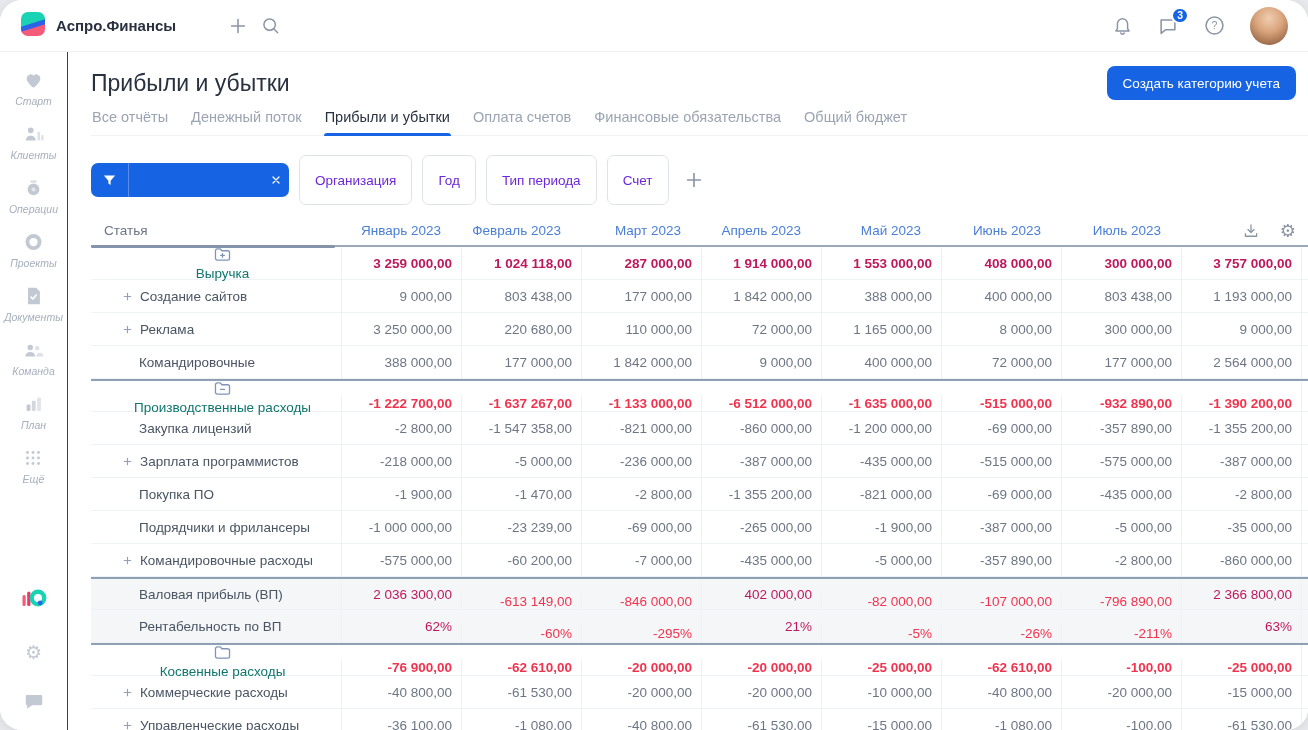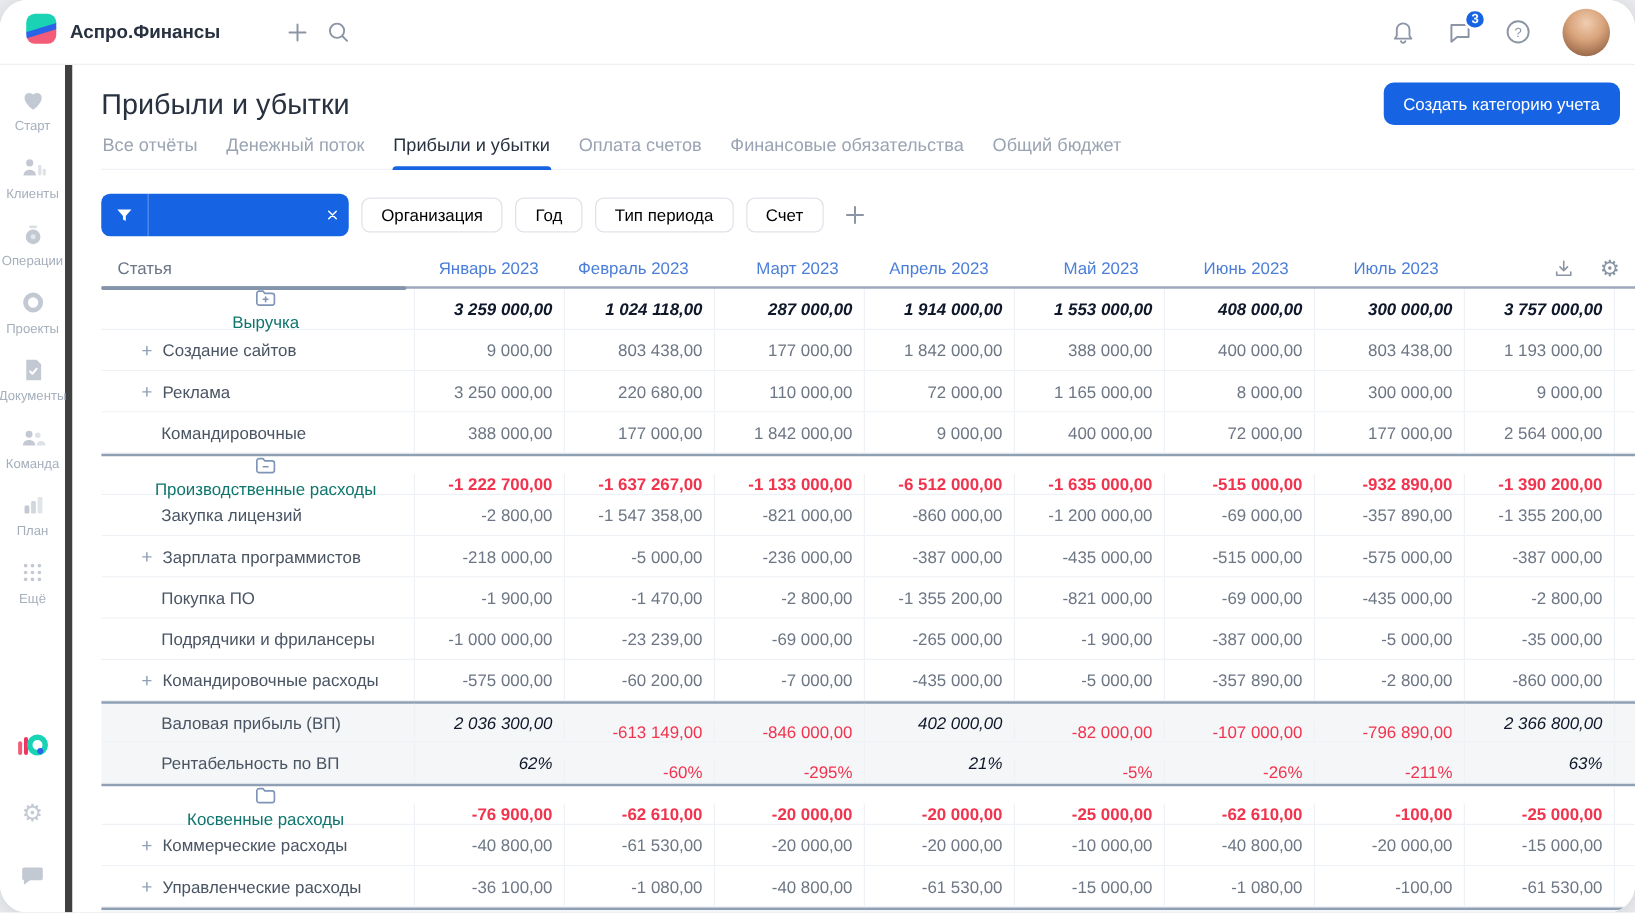--- a/index.html
+++ b/index.html
@@ -19,22 +19,22 @@
   .tb-right { display:flex; align-items:center; gap:14px; }
   .tb-right .tb-icon { position:relative; }
   .badge { position:absolute; top:-3px; right:-5px; min-width:17px; height:17px; border-radius:9px;
            background:#1664e4; color:#fff; font-size:10.5px; font-weight:700; display:flex; align-items:center;
            justify-content:center; padding:0 4px; border:2px solid #fff; }
   .avatar { width:38px; height:38px; border-radius:50%; margin-left:6px; cursor:pointer;
             background:radial-gradient(circle at 50% 30%, #f0cdb0 0%, #d9a47c 42%, #a06f4e 78%, #7d5138 100%); }
 
   
   .shell { flex:1; display:flex; min-height:0; }
-  .sidebar { width:58px; flex:none; border-right:6px solid #404040; background:#fff;
-             display:flex; flex-direction:column; align-items:center; padding:16px 0 14px; }
+  .sidebar { width:68px; flex:none; border-right:1px solid #404040; background:#fff;
+             display:flex; flex-direction:column; align-items:center; padding:16px 0 14px;font-style:italic; }
   .side-item { display:flex; flex-direction:column; align-items:center; gap:3px; cursor:pointer; margin-bottom:15px; }
   .side-item .icon { color:#c3c9d3; height:24px; display:flex; align-items:center; }
   .side-label { font-size:10.5px; color:#a6afbc; }
   .side-bottom { margin-top:auto; display:flex; flex-direction:column; align-items:center; gap:28px; }
   .side-bottom .icon { color:#c3c9d3; cursor:pointer; }
   .gear-glyph { font-size:19px; color:#c3c9d3; line-height:1; cursor:pointer; }
 
   
   .main { flex:1; min-width:0; display:flex; flex-direction:column; padding-left:23px; background:#fff; }
   .page-head { display:flex; align-items:center; justify-content:space-between; padding:14px 12px 0 0; }
@@ -48,22 +48,22 @@
   .tab.active::after { content:''; position:absolute; left:0; right:0; bottom:-1px; height:3px;
                        background:#1664e4; border-radius:3px 3px 0 0; }
 
   
   .filters { display:flex; align-items:center; gap:10px; margin:19px 0 11px; }
   .pill { display:flex; align-items:stretch; background:#1664e4; border-radius:7px; height:34px; overflow:hidden; cursor:pointer; }
   .pill-funnel { width:38px; display:flex; align-items:center; justify-content:center; color:#fff;
                  border-right:1px solid rgba(255,255,255,.28); }
   .pill-label { color:#fff; font-size:17px; font-weight:400; display:flex; align-items:center; padding:0 6px 0 13px;margin-top:48px; }
   .pill-x { display:flex; align-items:center; justify-content:center; color:#fff; width:26px; cursor:pointer; }
-  .fbtn { background:#fff; border:1px solid #dfe3e9; border-radius:7px; height:28px; padding:0 15px;
-          font-family:inherit; font-size:13.5px; color:#000000; cursor:pointer;text-align:center; }
+  .fbtn { background:#fff; border:1px solid #dfe3e9; border-radius:7px; height:50px; padding:0 15px;
+          font-family:inherit; font-size:13.5px; color:#6d28d9; cursor:pointer;text-align:center; }
   .add-filter { background:none; border:none; color:#8b95a5; cursor:pointer; display:flex; align-items:center; margin-left:4px; }
 
   
   .table { flex:1; min-height:0; overflow:hidden; }
   .thead { display:flex; height:31px; align-items:center; border-bottom:2px solid #9da9ba; position:relative; }
   .hcell { width:120px; flex:none; text-align:right; padding-right:20px; font-size:13.5px; color:#4a7ed8; }
   .thead .labelcell { width:250px; flex:none; text-align:left; padding-left:13px; font-size:13.5px; color:#6b7584;
                       position:relative; height:100%; display:flex; align-items:center; }
   .thead .labelcell::after { content:''; position:absolute; left:0; right:6px; bottom:-3px; height:3px;
                              background:#8494ab; border-radius:2px; }
@@ -78,21 +78,21 @@
   .labelcell.parent { padding-left:13px; gap:4px; color:#0f766e;flex-direction:column; }
   .row.bold .labelcell { font-weight:500; }
   .labelcell.childp { padding-left:31px; gap:7px; }
   .labelcell.child { padding-left:48px; }
   .labelcell .icon.folder { color:#7f95b8; display:flex; }
   .labelcell .icon.plus { color:#8fa0b8; display:flex; }
   .cell { width:120px; flex:none; display:flex; align-items:center; justify-content:flex-end; padding-right:9px;
           font-size:13.5px; color:#6d7684; border-left:1px solid #eef1f5; }
   .row.bold .cell { font-weight:700; }
   .row.graybg .cell { font-weight:500; }
-  .cell.g { color:#0f172a;font-style:italic; }
+  .cell.g { color:#be185d; }
   .cell.r { color:#f2334e;margin-top:14px; }
   .sliver { flex:1; border-left:1px solid #eef1f5; }
   .partial-row { height:12px; background:#f4f6f8; border-top:2px solid #8fa0b5; }
 </style>
 </head>
 <body>
 
 <div class="app">
 
   <header class="topbar">

